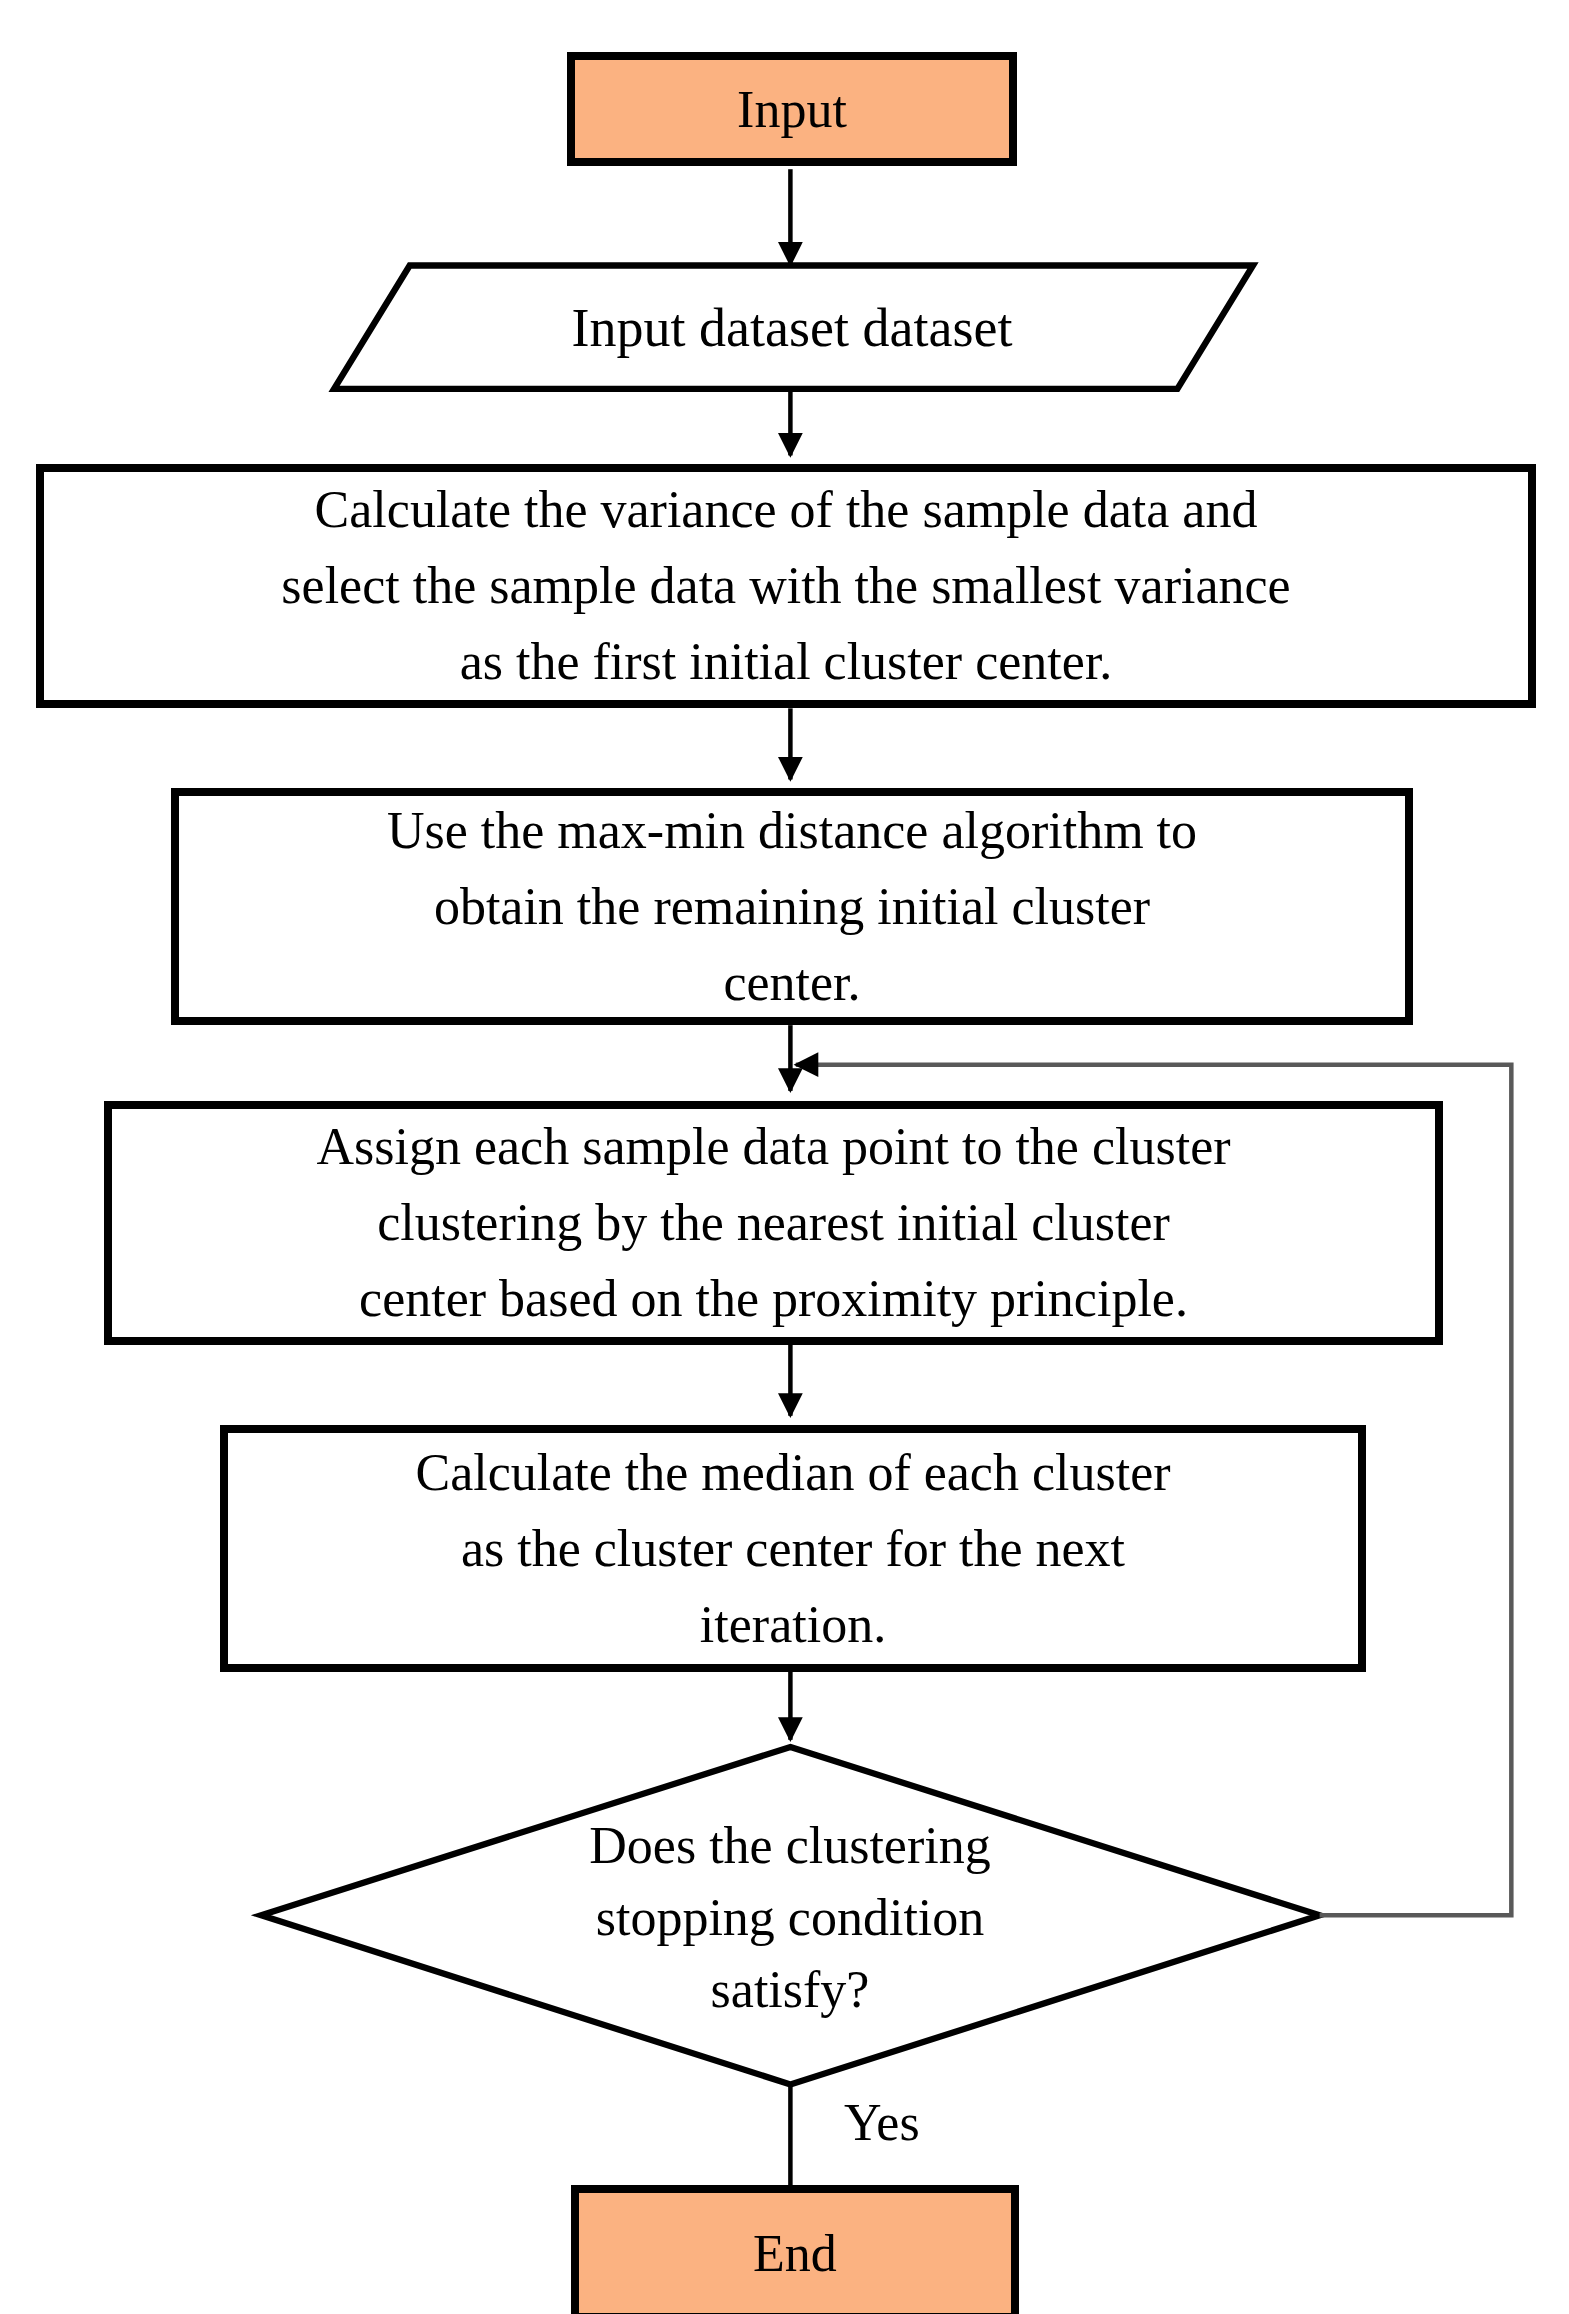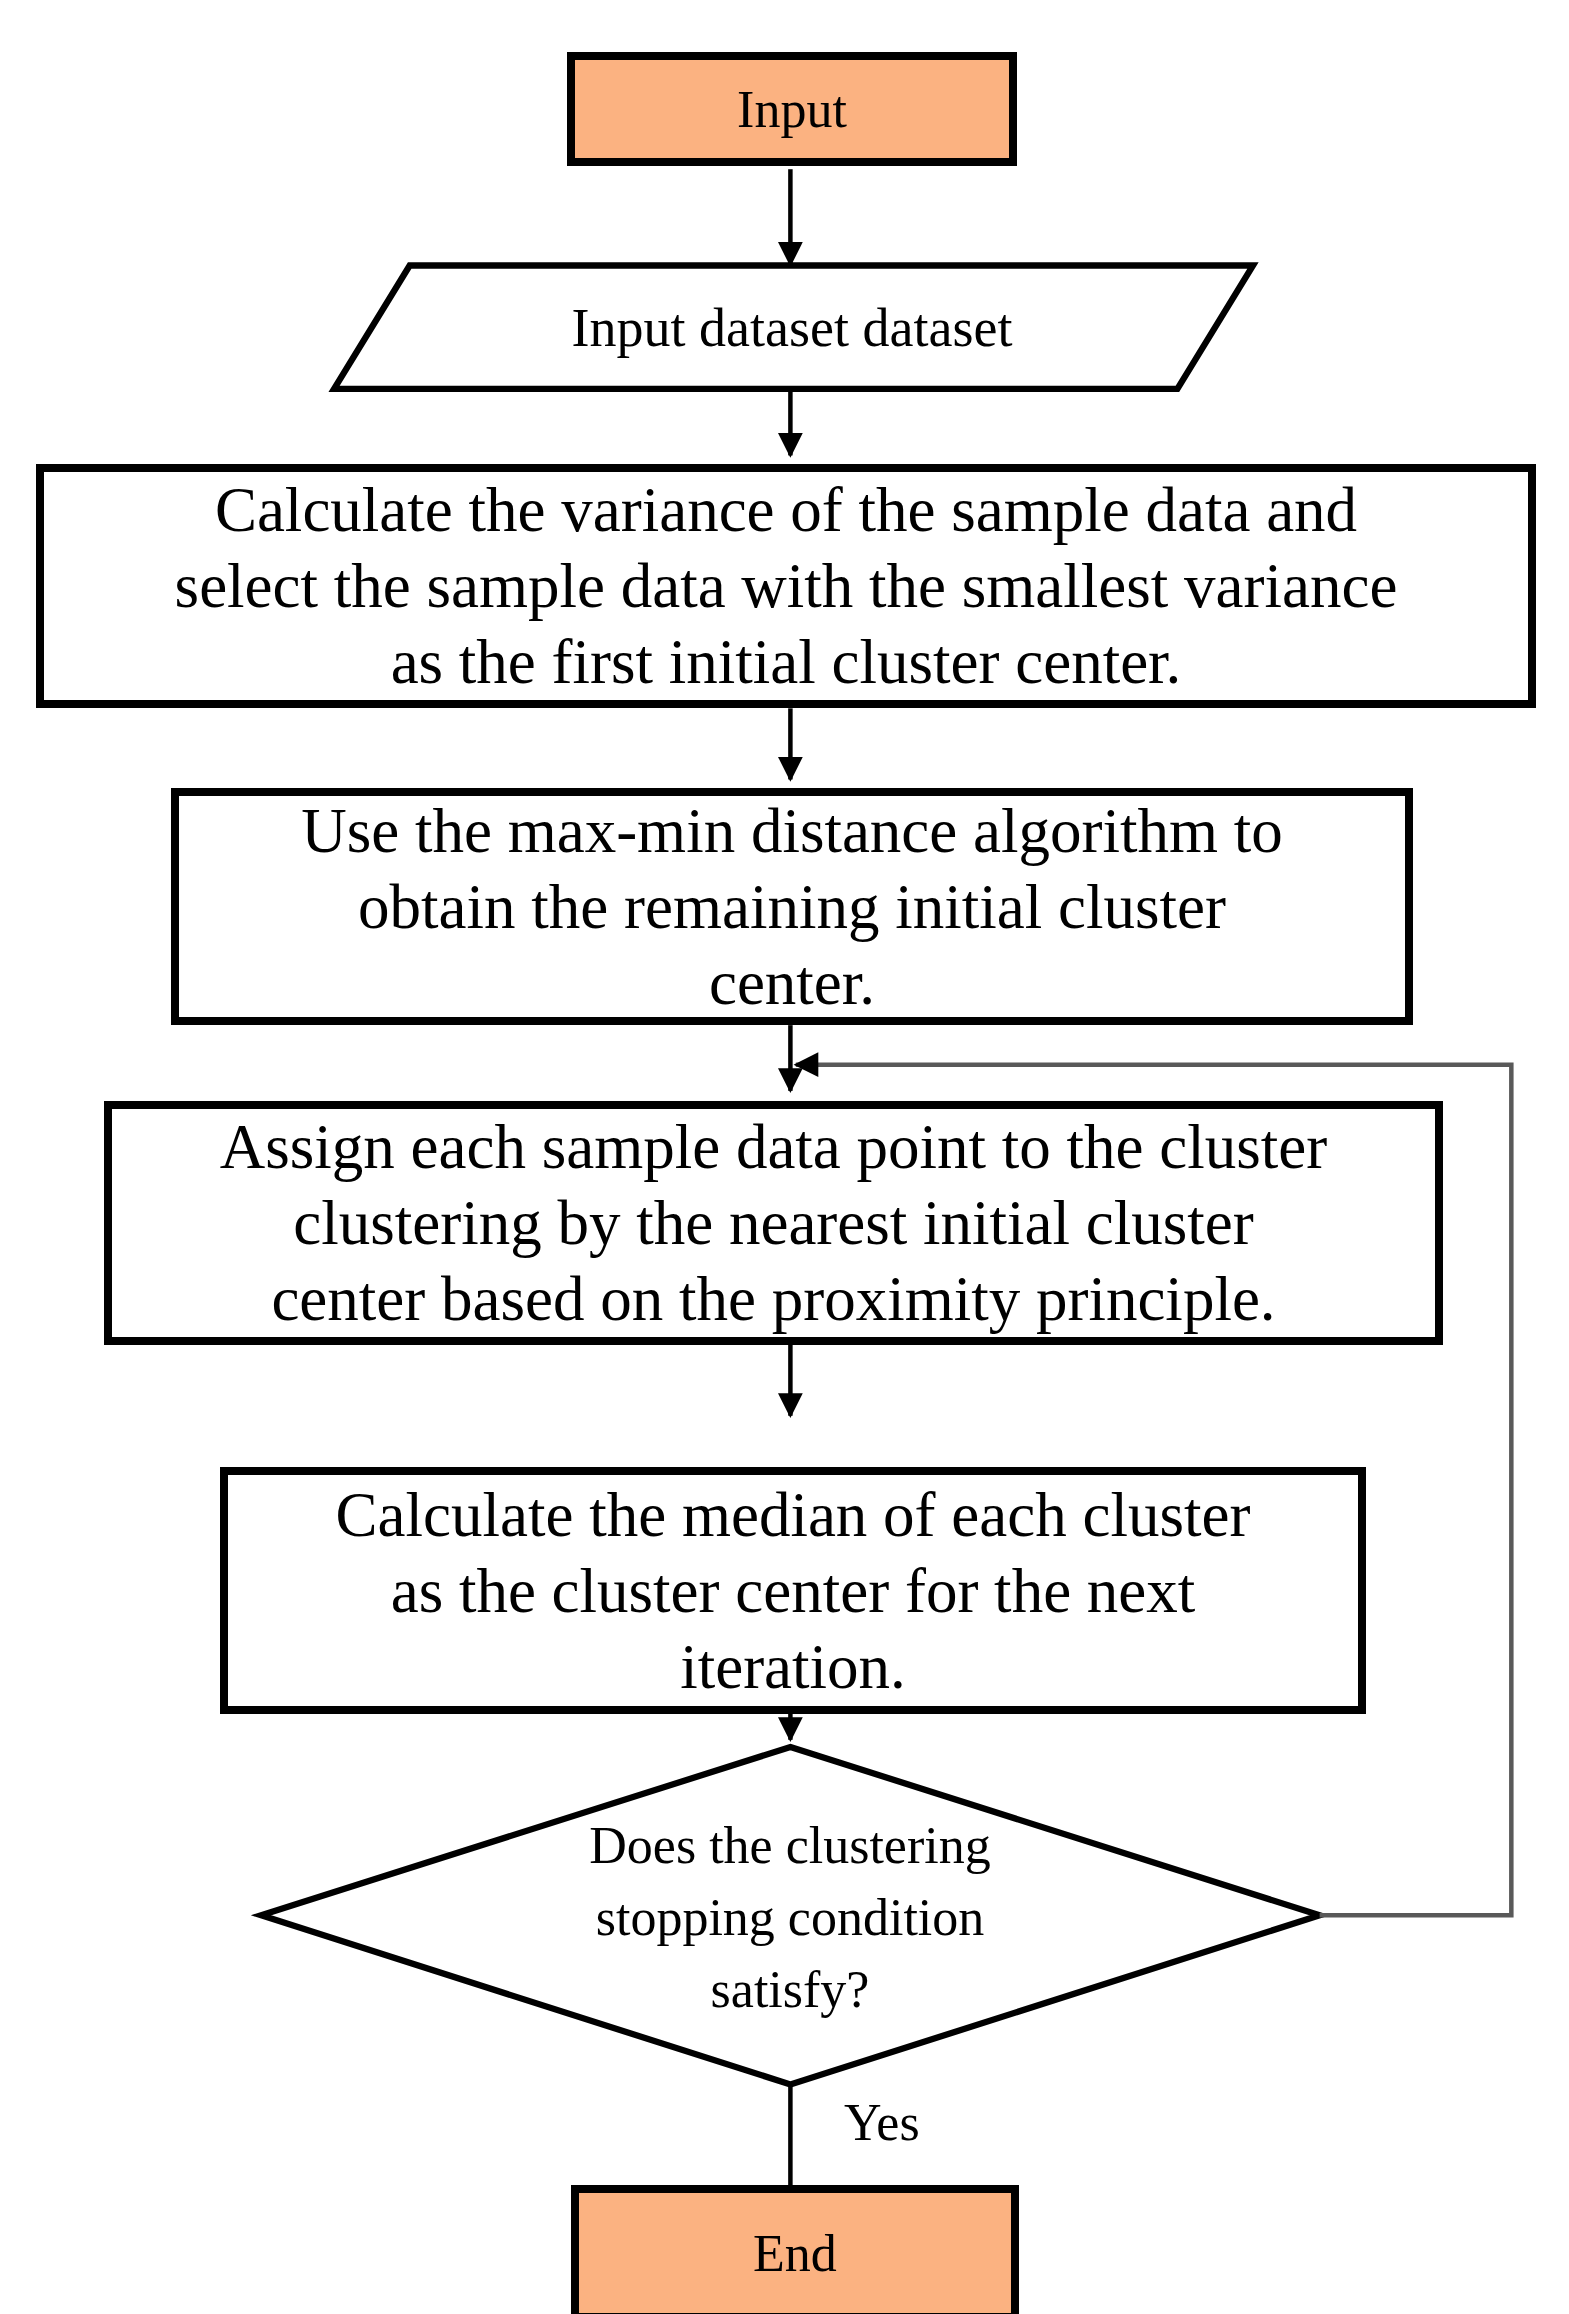--- a/index.html
+++ b/index.html
@@ -28,21 +28,21 @@
   }
   .rect {
     border: 8px solid var(--stroke, #000);
     background: var(--process-fill, #fff);
   }
   .terminal {
     border: 8px solid var(--stroke, #000);
     background: var(--terminal-fill, #FBB281);
     font-size: 52px;
   }
-  .body-text { font-size: 63px; line-height: 76px; white-space: nowrap; }
+  .body-text { font-size: 52px; line-height: 76px; white-space: nowrap; }
   .io-label  { font-size: 54px; white-space: nowrap; }
   .decision-label { font-size: 52px; line-height: 72px; white-space: nowrap; }
   .edge-label {
     position: absolute;
     font-size: 52px;
     white-space: nowrap;
   }
   .line { display: block; }
 </style>
 </head>
@@ -91,21 +91,21 @@
     <span class="line">obtain the remaining initial cluster</span>
     <span class="line">center.</span>
   </div>
 
   <div class="node rect body-text" style="left:104px; top:1101px; width:1339px; height:244px;align-items:center;">
     <span class="line">Assign each sample data point to the cluster</span>
     <span class="line">clustering by the nearest initial cluster</span>
     <span class="line">center based on the proximity principle.</span>
   </div>
 
-  <div class="node rect body-text" style="left:220px; top:1425px; width:1146px; height:247px;margin-top:42px;">
+  <div class="node rect body-text" style="left:220px; top:1425px; width:1146px; height:247px;">
     <span class="line">Calculate the median of each cluster</span>
     <span class="line">as the cluster center for the next</span>
     <span class="line">iteration.</span>
   </div>
 
   <div class="node decision-label" style="left:475px; top:1805px; width:630px; height:225px;">
     <span class="line">Does the clustering</span>
     <span class="line">stopping condition</span>
     <span class="line">satisfy?</span>
   </div>

